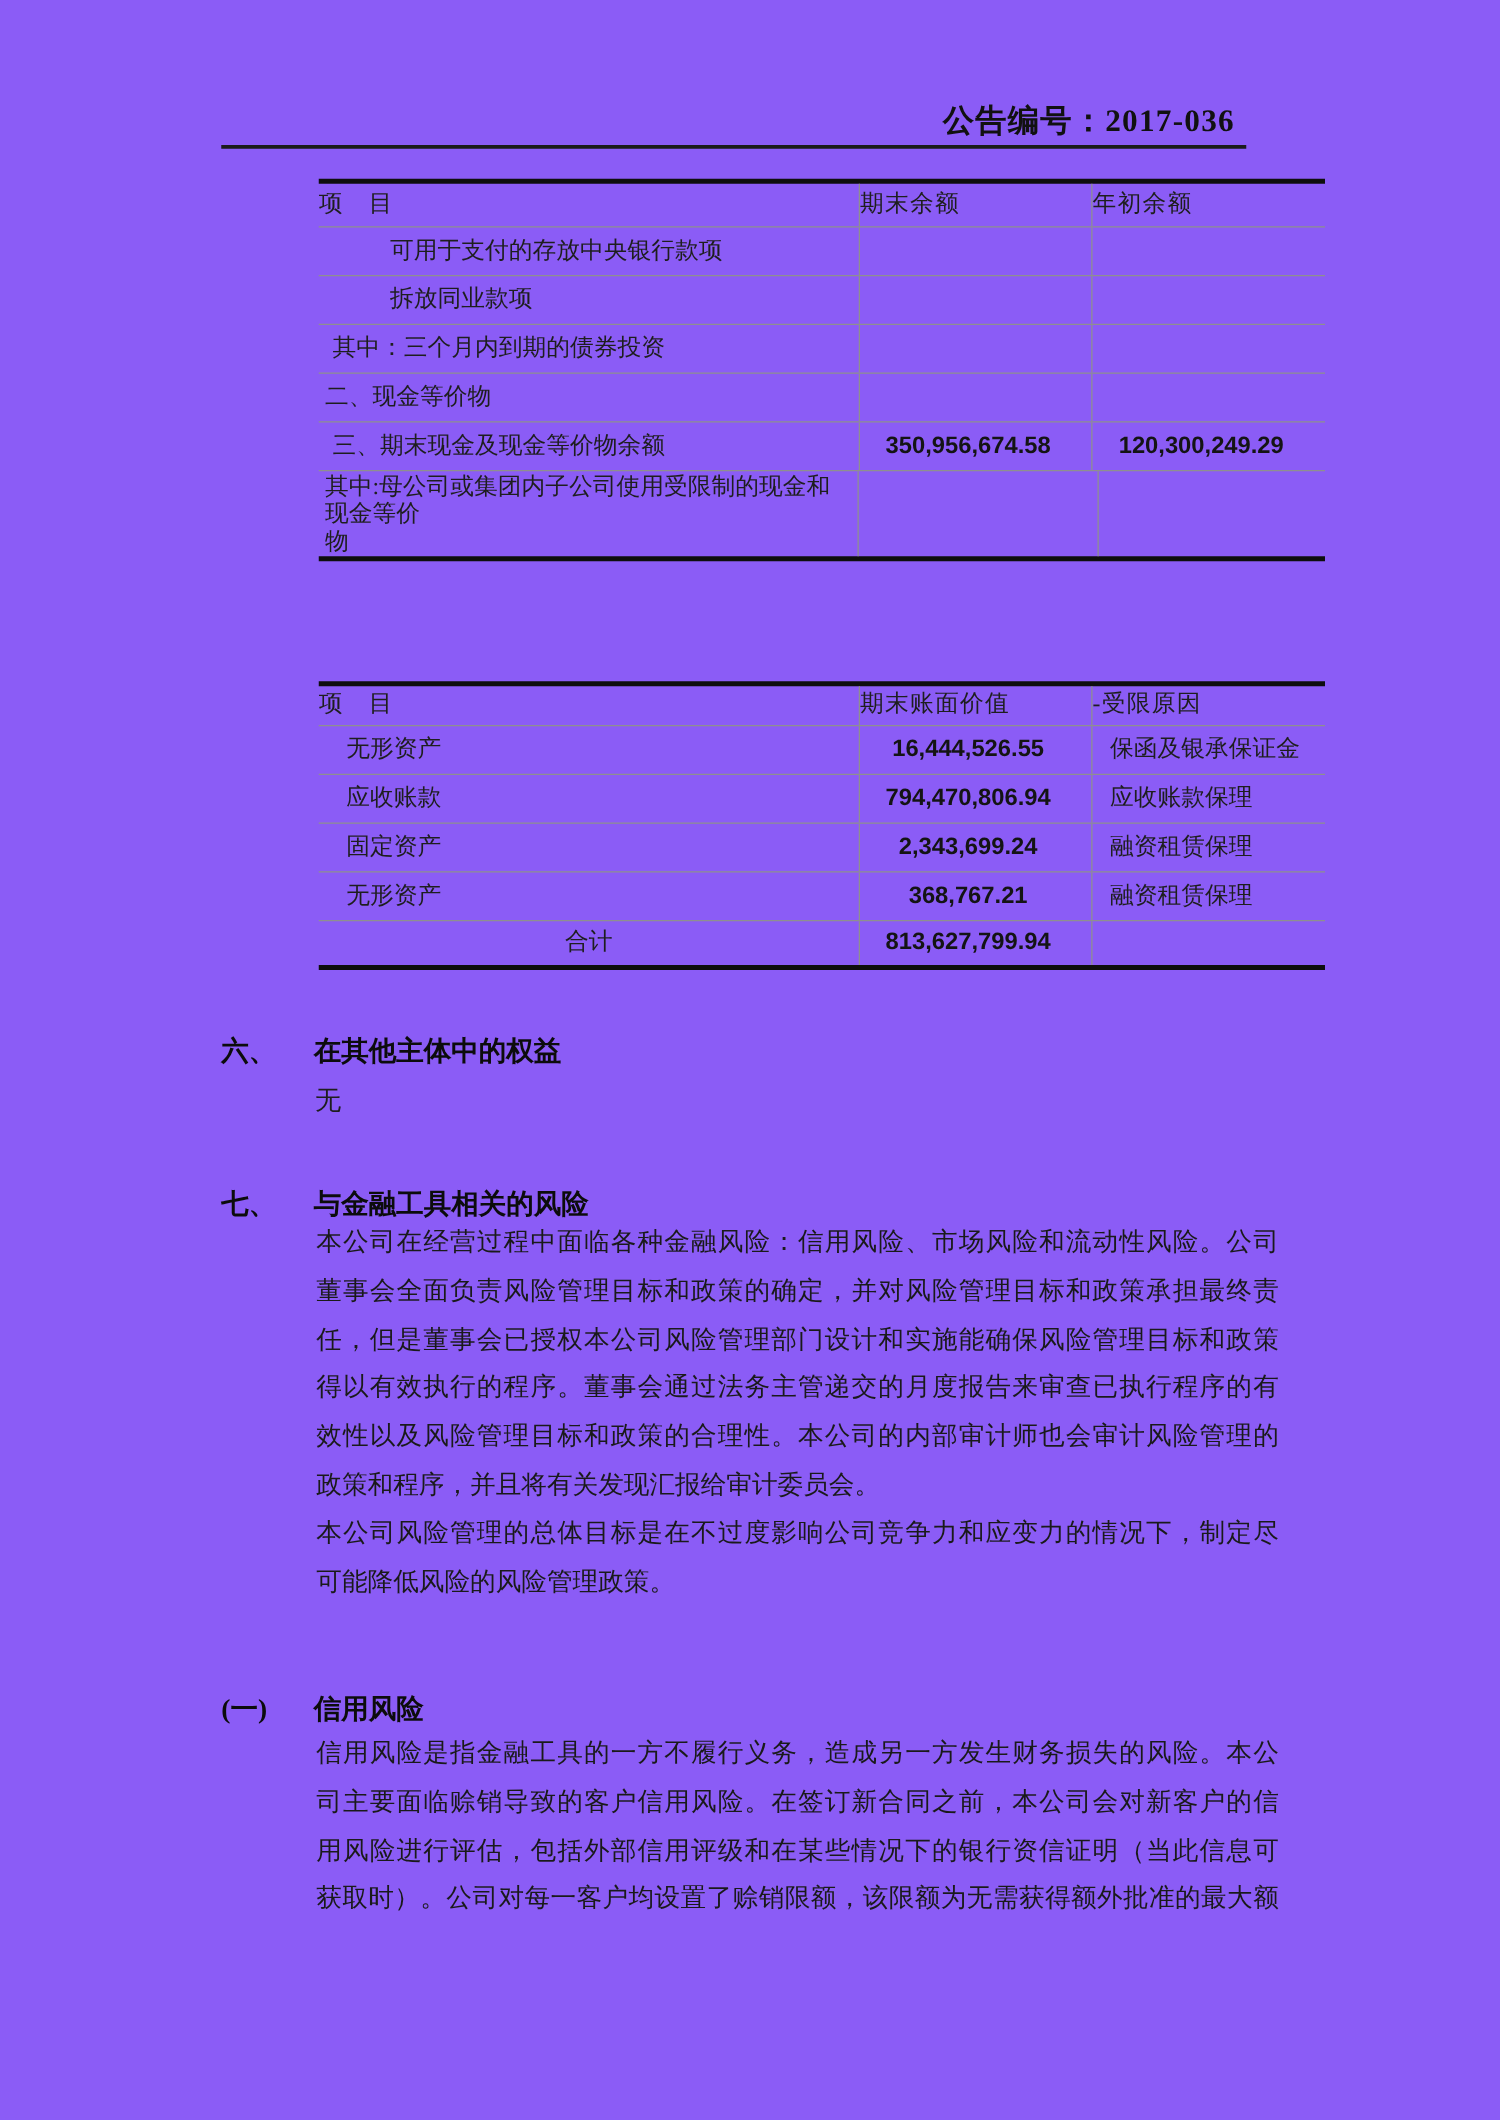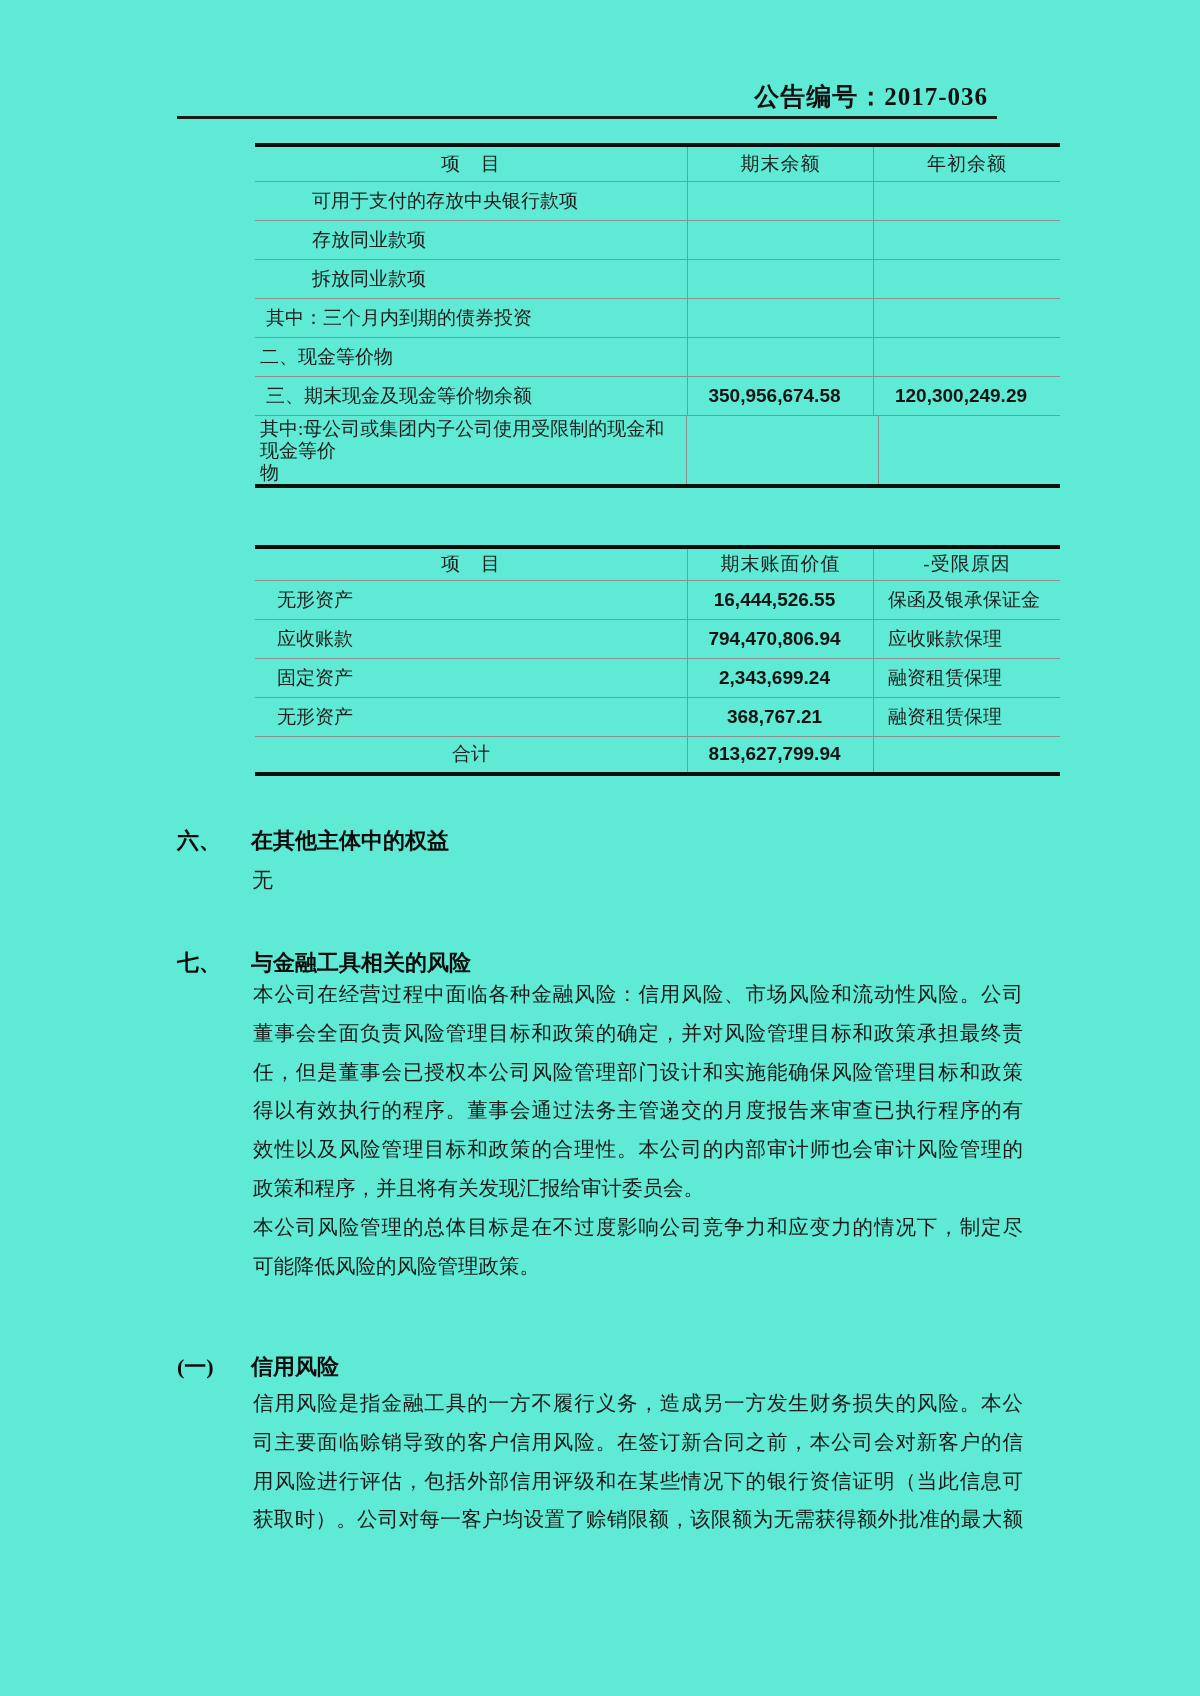--- a/index.html
+++ b/index.html
@@ -1,19 +1,19 @@
 <!DOCTYPE html>
 <html><head>
 <meta charset="utf-8">
 <style>
   html,body{margin:0;padding:0;background:#e8e8e8;}
   #page{
     position:relative;
     width:1200px;height:1696px;
-    background:#5eead4;
+    background:#8b5cf6;
     font-family:"Liberation Serif", serif;
     color:#1e1e1e;
     overflow:hidden;
   }
   
   #notice-no{
     position:absolute; top:80px; right:212px;
     font-size:25px; font-weight:700; letter-spacing:1px; color:#111;
   }
   #header-rule{
@@ -25,21 +25,21 @@
     position:absolute; width:805px; box-sizing:border-box;
     border-top:4px solid #0e0e0e; border-bottom:4px solid #0e0e0e;
     font-size:19px;
   }
   .tr{display:flex; border-bottom:1px solid #8f8f8f;}
   .tr:last-child{border-bottom:none;}
   .td{box-sizing:border-box; overflow:hidden;}
   .c1{width:432px;}
   .c2{width:186px; border-left:1px solid #8f8f8f;}
   .c3{width:187px; border-left:1px solid #8f8f8f;}
-  .th{text-align:center; letter-spacing:1px;}
+  .th{letter-spacing:1px;}
   .num{
     font-family:"Liberation Sans", sans-serif; font-weight:600;
     text-align:center; padding-right:12px; font-size:19px; color:#141414;
   }
   .reason{padding-left:14px;}
   
   #table-cash .hrow{height:34px; line-height:33px;}
   #table-cash .drow{height:38px;}
   #table-cash .drow .td{line-height:37px;}
   #table-cash .wrap-row{min-height:48px;gap:12px;}
@@ -96,25 +96,20 @@
       <div class="td c1 th">项　目</div>
       <div class="td c2 th">期末余额</div>
       <div class="td c3 th">年初余额</div>
     </div>
     <div class="tr drow">
       <div class="td c1 ind-deep">可用于支付的存放中央银行款项</div>
       <div class="td c2 num"></div>
       <div class="td c3 num"></div>
     </div>
     <div class="tr drow">
-      <div class="td c1 ind-deep">存放同业款项</div>
-      <div class="td c2 num"></div>
-      <div class="td c3 num"></div>
-    </div>
-    <div class="tr drow">
       <div class="td c1 ind-deep">拆放同业款项</div>
       <div class="td c2 num"></div>
       <div class="td c3 num"></div>
     </div>
     <div class="tr drow">
       <div class="td c1 ind-1">其中：三个月内到期的债券投资</div>
       <div class="td c2 num"></div>
       <div class="td c3 num"></div>
     </div>
     <div class="tr drow">

